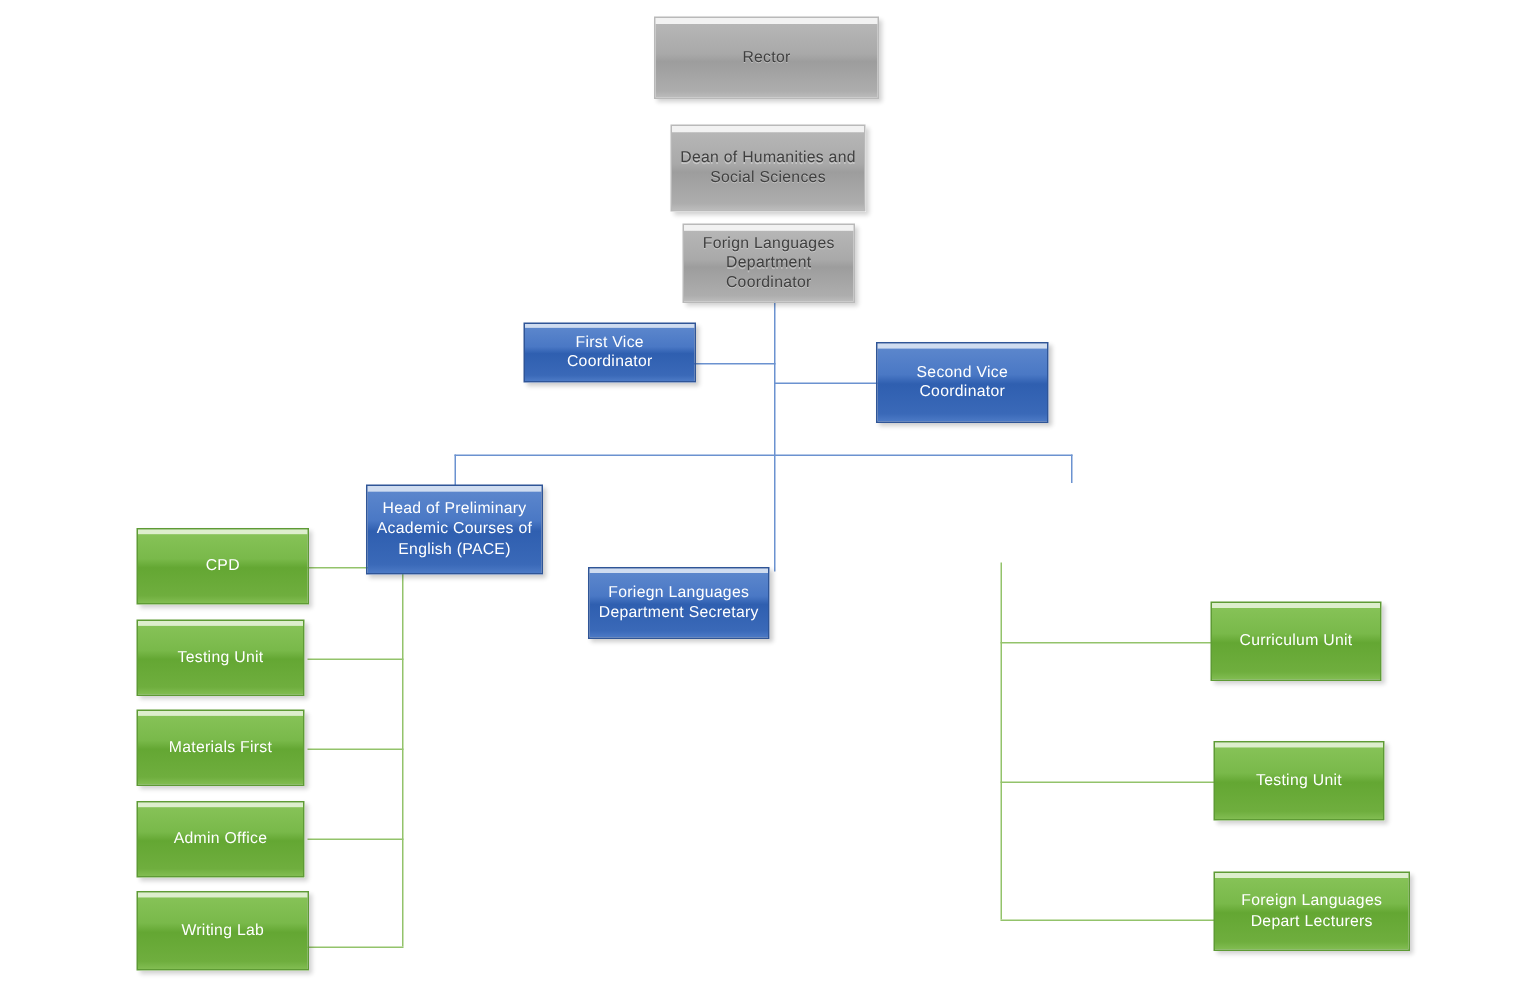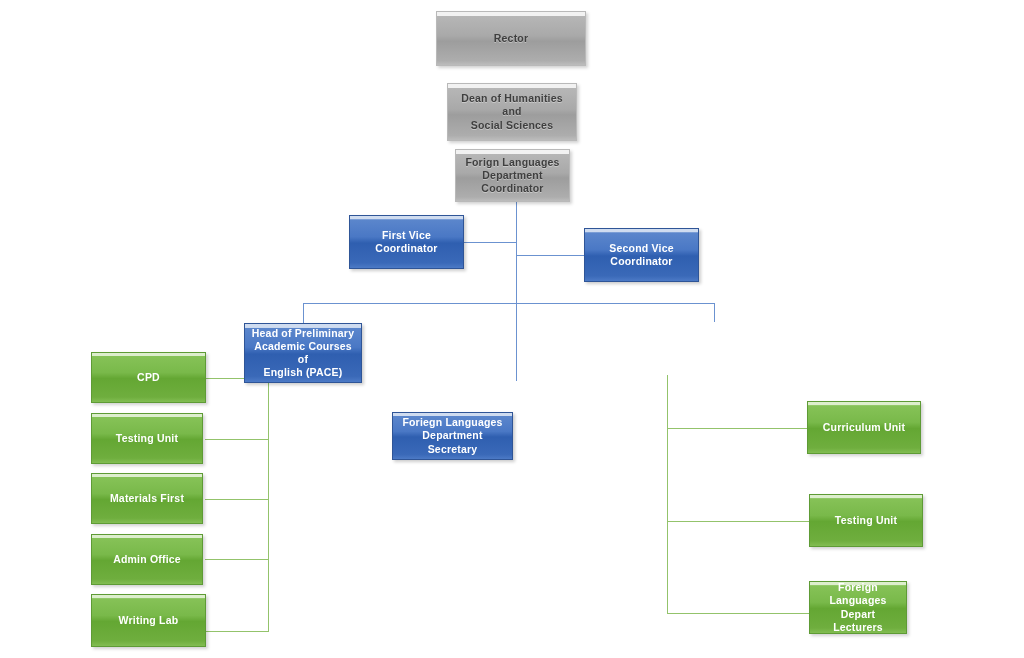--- a/index.html
+++ b/index.html
@@ -33,21 +33,20 @@
     letter-spacing: 0.2px;
     padding: 2px 5px;
     z-index: 5;
     border-style: solid;
     border-width: 1px;
   }
   .node .label {
     display: block;
     width: 100%;
     white-space: pre-line;
-    font-weight: bold;
   }
 
   
   .node.gray {
     border-color: #b9b9b9;
     background:
       linear-gradient(to bottom,
         #f2f2f2 0%,
         #f2f2f2 7%,
         #b6b6b6 8%,
@@ -135,36 +134,36 @@
     <span class="label">Dean of Humanities and
 Social Sciences</span>
   </div>
 
   <div class="node gray" style="left:455px; top:149px; width:115px; height:53px;">
     <span class="label">Forign Languages
 Department
 Coordinator</span>
   </div>
 
-  <div class="node blue" style="left:349px; top:215px; width:115px; height:54px;">
+  <div class="node blue" style="left:349px; top:215px; width:115px; height:40px;">
     <span class="label">First Vice Coordinator</span>
   </div>
 
   <div class="node blue" style="left:584px; top:228px; width:115px; height:54px;">
     <span class="label">Second Vice
 Coordinator</span>
   </div>
 
   <div class="node blue" style="left:244px; top:323px; width:118px; height:60px;">
     <span class="label">Head of Preliminary
 Academic Courses of
 English (PACE)</span>
   </div>
 
-  <div class="node blue" style="left:392px; top:378px; width:121px; height:48px;margin-top:34px;">
+  <div class="node blue" style="left:392px; top:378px; width:121px; height:48px;">
     <span class="label">Foriegn Languages
 Department Secretary</span>
   </div>
 
 
   <div class="node green" style="left:91px; top:352px; width:115px; height:51px;align-items:center;">
     <span class="label">CPD</span>
   </div>
 
   <div class="node green" style="left:91px; top:413px; width:112px; height:51px;">
@@ -184,18 +183,18 @@
   </div>
 
   <div class="node green" style="left:807px; top:401px; width:114px; height:53px;align-items:center;">
     <span class="label">Curriculum Unit</span>
   </div>
 
   <div class="node green" style="left:809px; top:494px; width:114px; height:53px;">
     <span class="label">Testing Unit</span>
   </div>
 
-  <div class="node green" style="left:809px; top:581px; width:98px; height:53px;">
+  <div class="node green" style="left:809px; top:581px; width:131px; height:53px;">
     <span class="label">Foreign Languages
 Depart Lecturers</span>
   </div>
 
 </div>
 
 </body></html>

